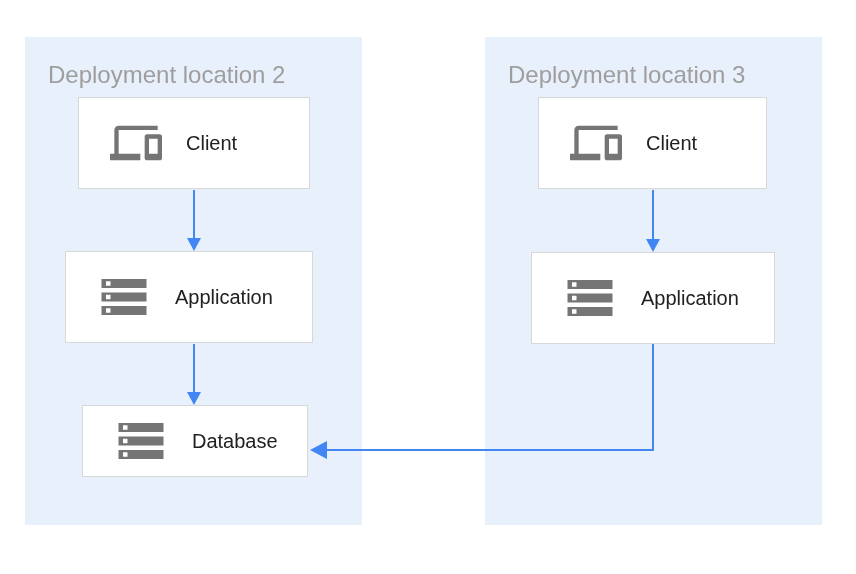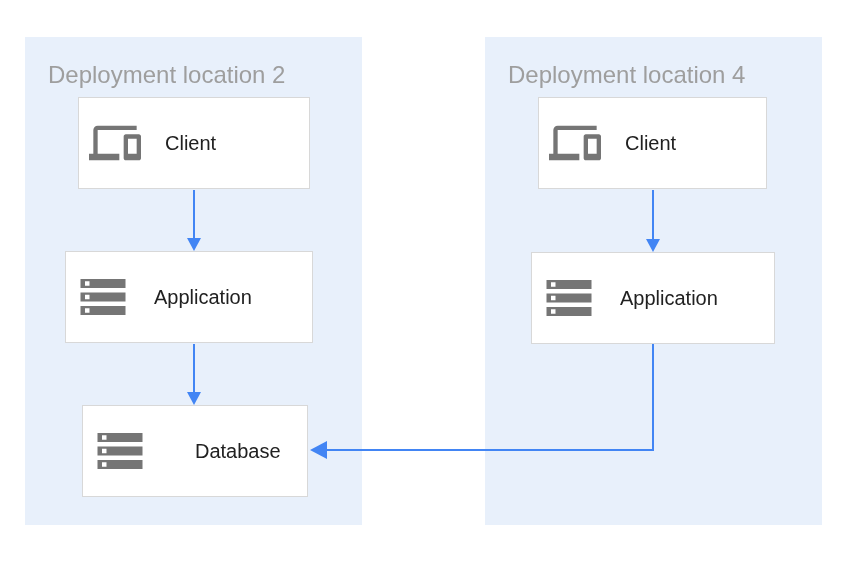--- a/index.html
+++ b/index.html
@@ -23,50 +23,50 @@
   }
   .region.loc1{left:25px;}
   .region.loc2{left:485px;}
   .region-label{
     position:absolute;left:23px;top:24px;
     font-size:24px;line-height:28px;color:var(--region-label);
     white-space:nowrap;
   }
   .node{
     position:absolute;background:#ffffff;border:1px solid var(--box-border);
-    display:flex;align-items:center;padding-left:10px;
+    display:flex;align-items:center;padding-left:31px;
   }
   .node .icon{flex:0 0 auto;display:flex;align-items:center;justify-content:center;}
   .node .icon svg path{fill:var(--icon);}
   .node-label{
     margin-left:24px;font-size:20px;color:var(--node-label);white-space:nowrap;
   }
   .node.client1{left:78px;top:97px;width:232px;height:92px;}
   .node.app1{left:65px;top:251px;width:248px;height:92px;}
-  .node.db1{left:82px;top:405px;width:226px;height:92px;gap:24px;}
+  .node.db1{left:82px;top:405px;width:226px;height:72px;}
   .node.client2{left:538px;top:97px;width:229px;height:92px;}
   .node.app2{left:531px;top:252px;width:244px;height:92px;}
   svg.connectors{
     position:absolute;left:0;top:0;width:856px;height:574px;
     pointer-events:none;
   }
   .edge{stroke:var(--accent);stroke-width:2;fill:none;}
   .arrowhead{fill:var(--accent);stroke:none;}
 </style>
 </head>
 <body>
 
 <div class="canvas">
 
   <div class="region loc1">
     <div class="region-label">Deployment location 2</div>
   </div>
 
   <div class="region loc2">
-    <div class="region-label">Deployment location 4</div>
+    <div class="region-label">Deployment location 3</div>
   </div>
 
   <svg class="connectors" viewBox="0 0 856 574" xmlns="http://www.w3.org/2000/svg">
 
     <g>
       <line class="edge" x1="194" y1="190" x2="194" y2="239"></line>
       <polygon class="arrowhead" points="194,251 187,238 201,238"></polygon>
     </g>
 
     <g>

